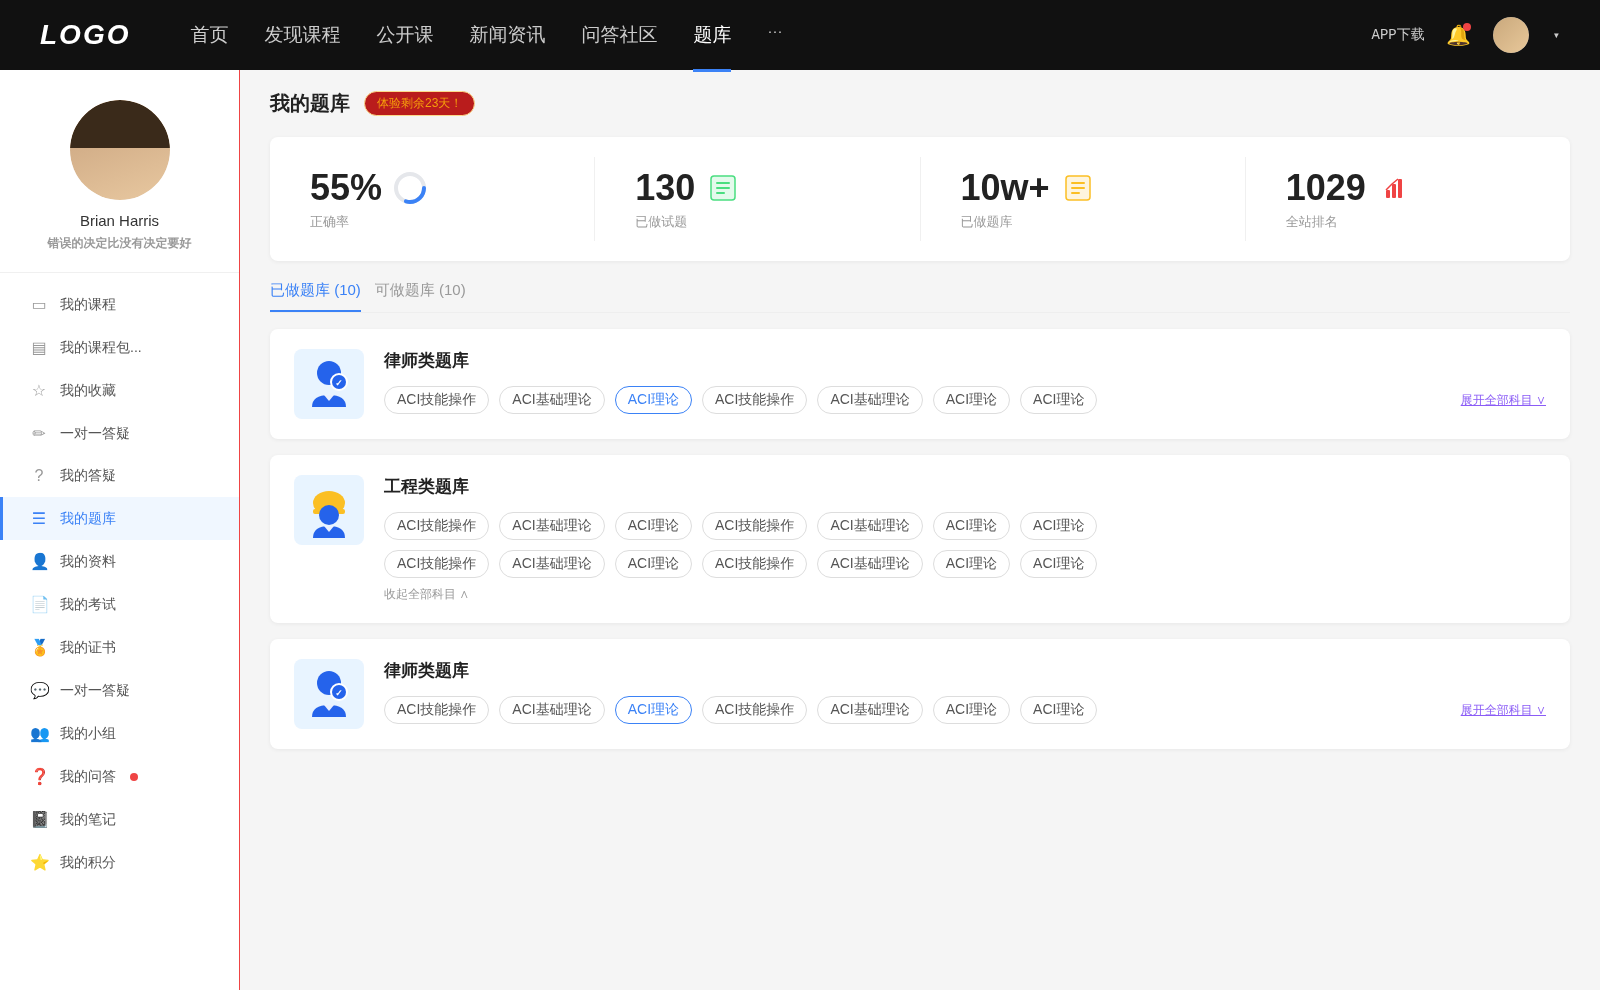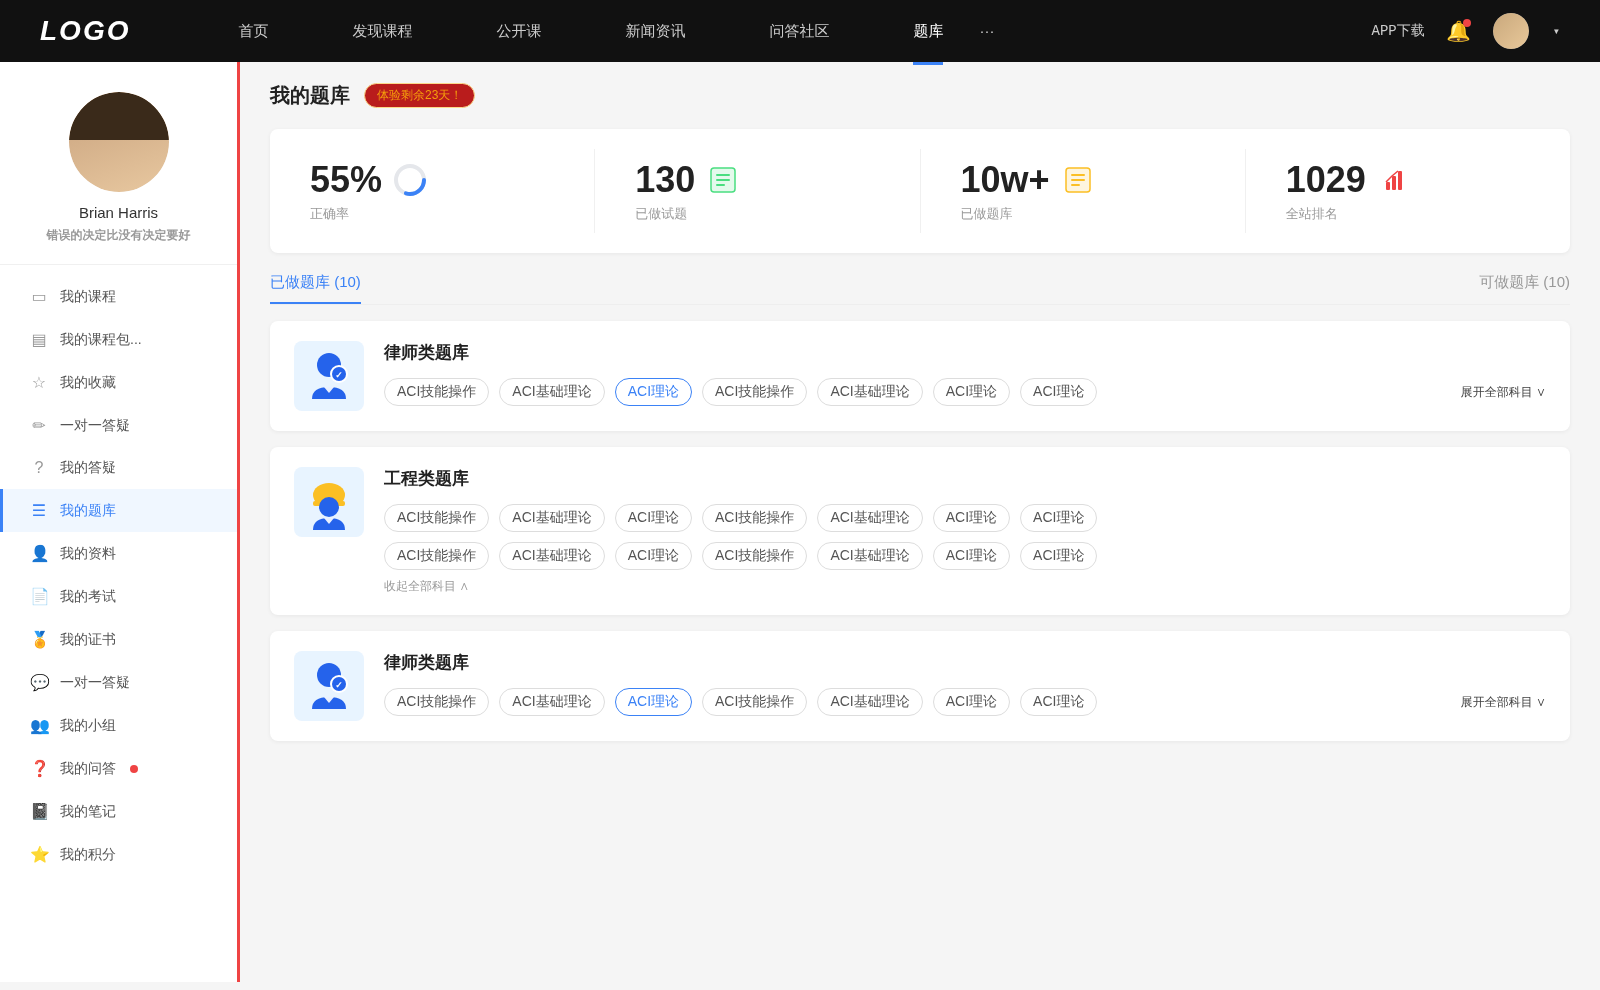--- a/index.html
+++ b/index.html
@@ -1,21 +1,21 @@
 <!DOCTYPE html>
 <html><head>
   <meta charset="utf-8">
   <style>
     * { box-sizing: border-box; margin: 0; padding: 0; }
     body { font-family: -apple-system, BlinkMacSystemFont, 'PingFang SC', 'Microsoft YaHei', sans-serif; background: #f5f5f5; min-height: 990px; }
 
     
     .navbar {
       background: #111;
-      height: 62px;
+      height: 70px;
       display: flex;
       align-items: center;
       padding: 0 40px;
       position: relative;
       justify-content: center;
     }
     .nav-logo {
       color: #fff;
       font-size: 28px;
       font-weight: bold;
@@ -23,24 +23,23 @@
       margin-right: 60px;
       font-style: italic;
     }
     .nav-links {
       display: flex;
       gap: 36px;
       flex: 1;
     }
     .nav-link {
       color: #ccc;
-      font-size: 15px;
+      font-size: 19px;
       cursor: pointer;
       position: relative;
-      margin-left: 48px;
     }
     .nav-link.active {
       color: #fff;
     }
     .nav-link.active::after {
       content: '';
       position: absolute;
       bottom: -24px;
       left: 50%;
       transform: translateX(-50%);
@@ -98,21 +97,21 @@
     
     .page-body {
       display: flex;
       min-height: calc(990px - 70px);
     }
 
     
     .sidebar {
       width: 240px;
       background: #fff;
-      border-right: 3px solid #ef4444;
+      border-right: 1px solid #ef4444;
       padding: 30px 0 26px;
       flex-shrink: 0;
     }
     .sidebar-profile {
       display: flex;
       flex-direction: column;
       align-items: center;
       padding: 0 20px 20px;
       border-bottom: 1px solid #f0f0f0;
     }
@@ -264,21 +263,20 @@
       color: #999;
       margin-top: 4px;
     }
 
     
     .tabs-row {
       display: flex;
       gap: 14px;
       margin-bottom: 16px;
       border-bottom: 1px solid #eee;
-      justify-content: space-between;
     }
     .tab-btn {
       font-size: 15px;
       color: #999;
       cursor: pointer;
       padding-bottom: 10px;
       border-bottom: 2px solid transparent;
     }
     .tab-btn.active {
       color: #3b82f6;
@@ -327,25 +325,26 @@
       color: #555;
       cursor: pointer;
     }
     .tag.selected {
       border-color: #3b82f6;
       color: #3b82f6;
       background: #fff;
     }
     .expand-link {
       font-size: 12px;
-      color: #404040;
+      color: #8b5cf6;
       cursor: pointer;
       margin-left: auto;
       white-space: nowrap;
       align-self: center;
+      text-decoration: underline;
     }
     .bank-card-tags-row2 {
       display: flex;
       flex-wrap: wrap;
       gap: 10px;
       margin-top: 10px;
     }
     .collapse-link {
       font-size: 12px;
       color: #999;

